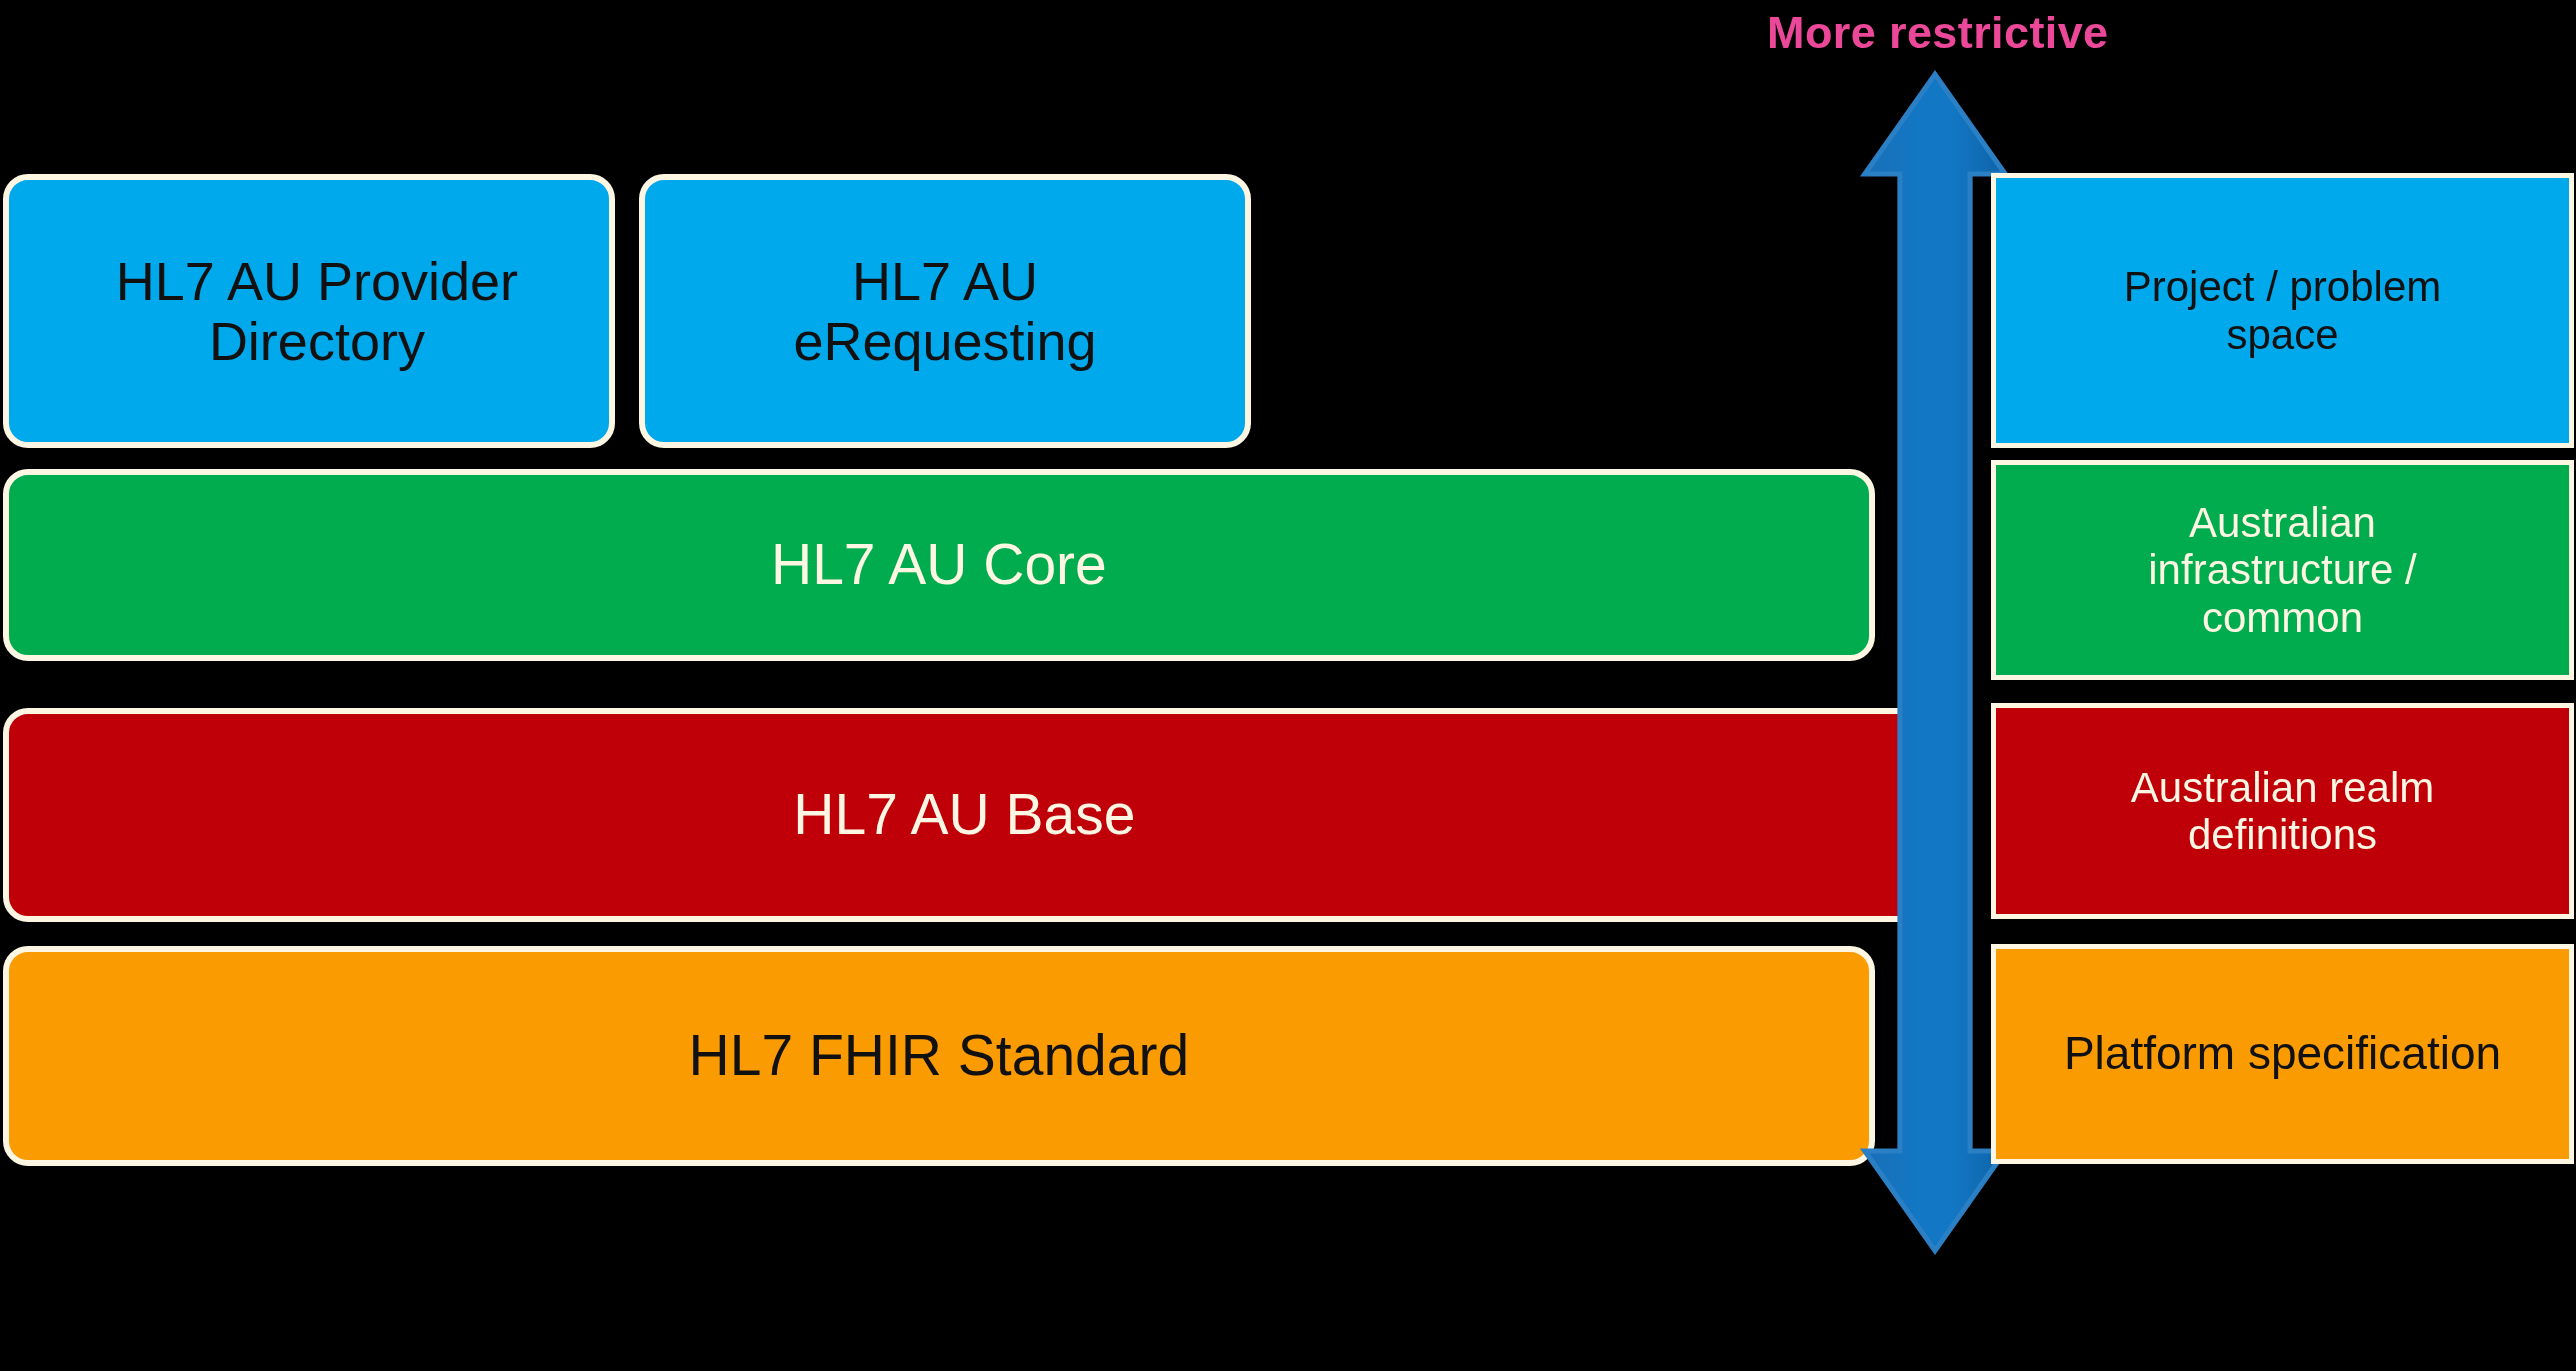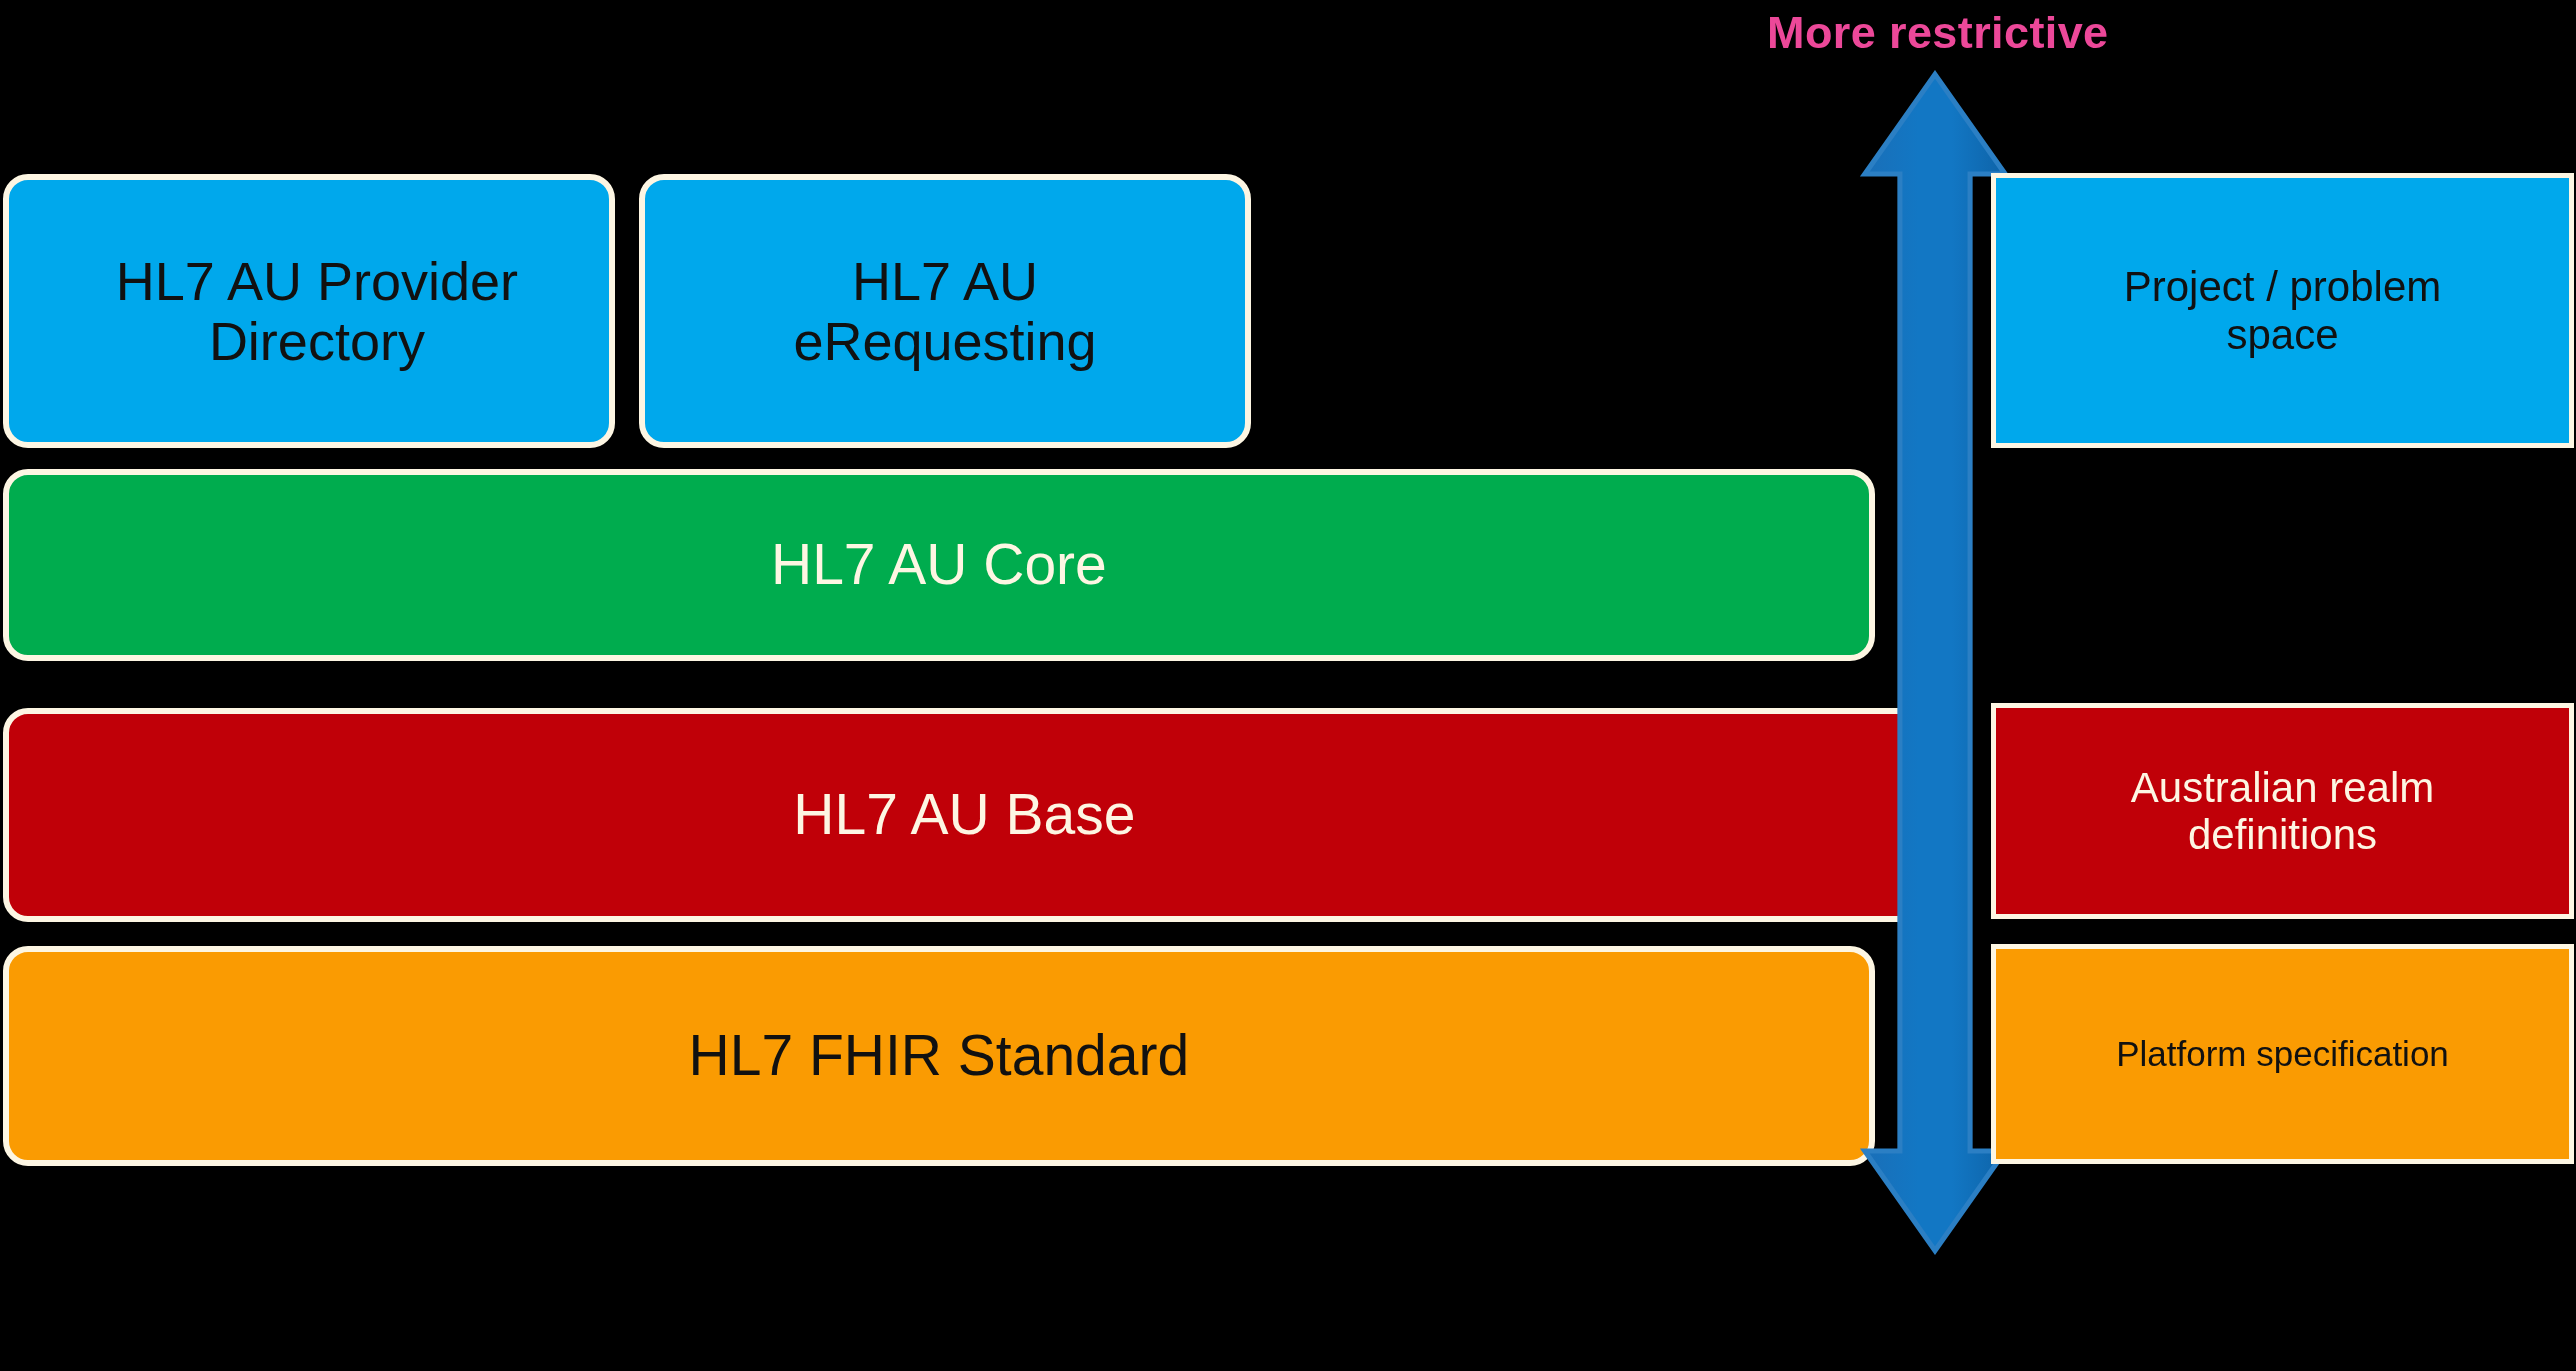--- a/index.html
+++ b/index.html
@@ -116,24 +116,29 @@
   </div>
 
   <div class="arrow-label" id="label-more">More restrictive</div>
 
 
   <div class="block legend-box fill-blue txt-dark" style="left:1991px; top:173px; width:583px; height:275px; font-size:42px;">
     <span>Project / problem
 space</span>
   </div>
 
+  <div class="block legend-box fill-green txt-cream" style="left:1991px; top:460px; width:583px; height:220px; font-size:42px;">
+    <span>Australian
+infrastructure /
+common</span>
+  </div>
 
   <div class="block legend-box fill-red txt-cream" style="left:1991px; top:703px; width:583px; height:216px; font-size:42px;">
     <span>Australian realm
 definitions</span>
   </div>
 
-  <div class="block legend-box fill-orange txt-dark" style="left:1991px; top:944px; width:583px; height:220px; font-size:35px;">
+  <div class="block legend-box fill-orange txt-dark" style="left:1991px; top:944px; width:583px; height:220px; font-size:46px;">
     <span>Platform specification</span>
   </div>
 
 </div>
 
 
 </body></html>

